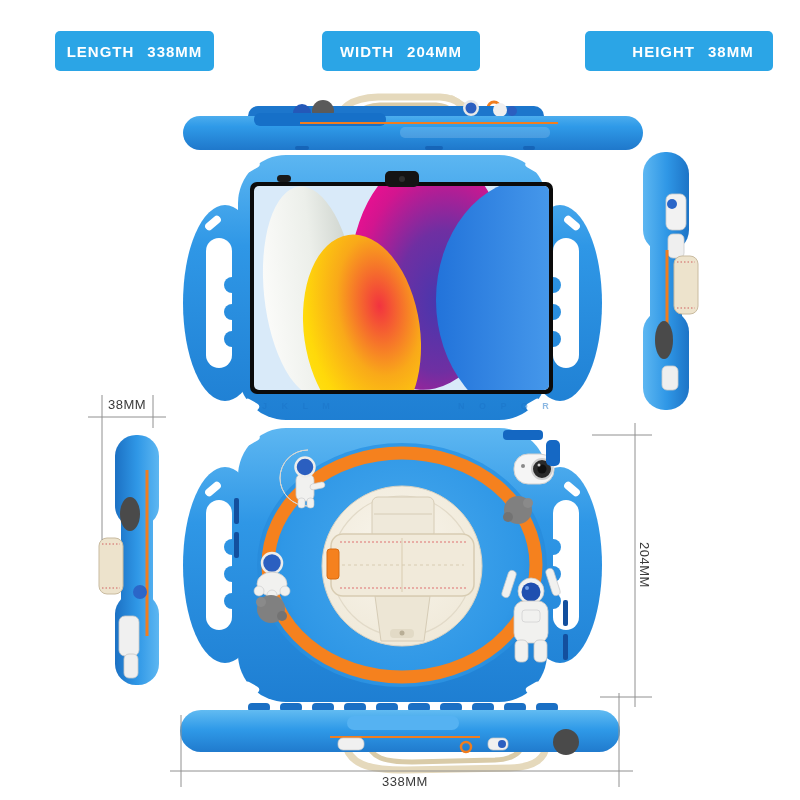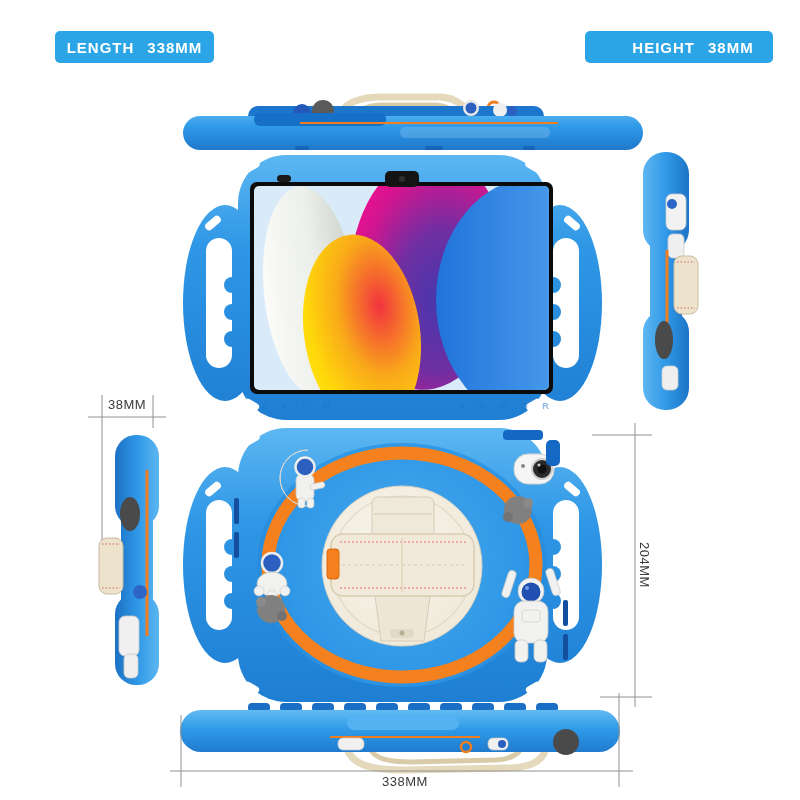--- a/index.html
+++ b/index.html
@@ -1,36 +1,40 @@
 <!DOCTYPE html>
 <html><head>
 <meta charset="utf-8">
 <style>
   html,body{margin:0;padding:0;background:#ffffff;}
   .stage{position:relative;width:800px;height:800px;background:#ffffff;overflow:hidden;
          font-family:"Liberation Sans",sans-serif;}
-  .badge{position:absolute;height:32px;border-radius:5px;display:flex;align-items:center;
+  .badge{position:absolute;height:40px;border-radius:5px;display:flex;align-items:center;
          justify-content:center;gap:13px;color:#ffffff;font-weight:bold;font-size:15px;
          letter-spacing:1px;background:#2BA5E6;}
   .badge-length{left:55px;top:31px;width:159px;}
   .badge-width{left:322px;top:31px;width:158px;}
   .badge-height{left:585px;top:31px;width:160px;padding-left:28px;}
   svg{position:absolute;left:0;top:0;}
   svg text{font-family:"Liberation Sans",sans-serif;}
   .dim-text{font-size:13px;fill:#3a3a3a;letter-spacing:0.5px;}
   .emboss{font-size:9px;fill:#1b74c8;opacity:0.5;letter-spacing:6px;font-weight:bold;}
 </style>
 </head>
 <body>
 
 <div class="stage">
 
   <div class="badge badge-length">
     <span>LENGTH</span>
     <span>338MM</span>
+  </div>
+  <div class="badge badge-width">
+    <span>WIDTH</span>
+    <span>204MM</span>
   </div>
   <div class="badge badge-height">
     <span>HEIGHT</span>
     <span>38MM</span>
   </div>
 
   <svg width="800" height="800" viewBox="0 0 800 800">
     <defs>
       <linearGradient id="gTop" gradientUnits="userSpaceOnUse" x1="0" y1="104" x2="0" y2="154">
         <stop offset="0" stop-color="#6CC2F4"></stop>

